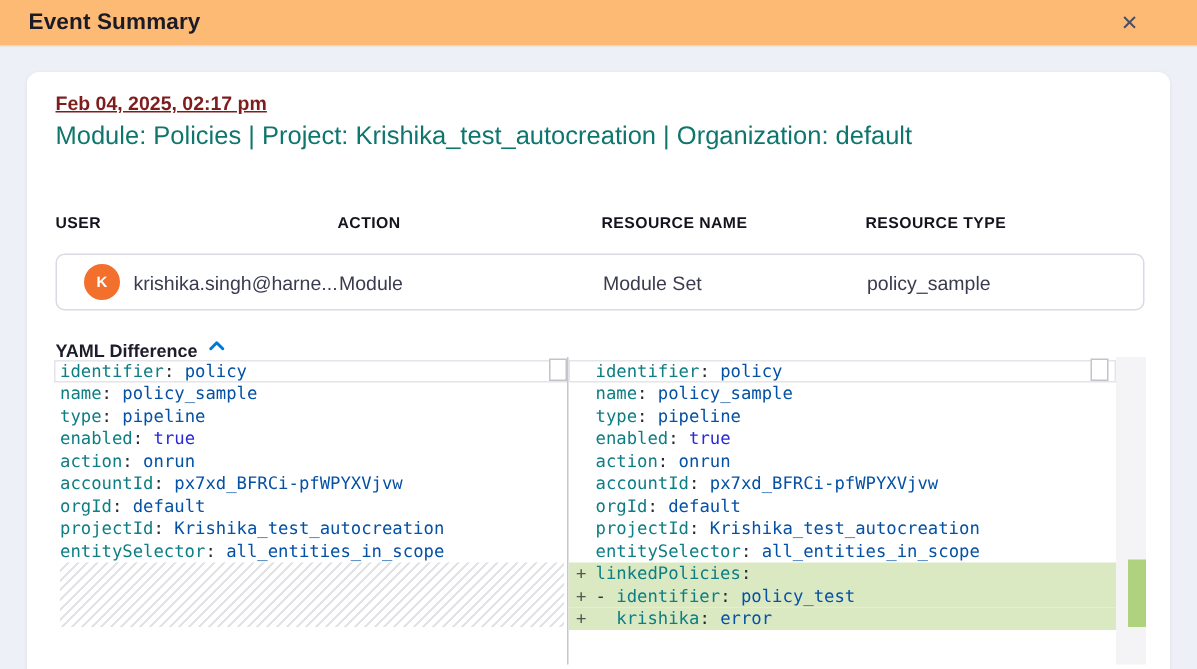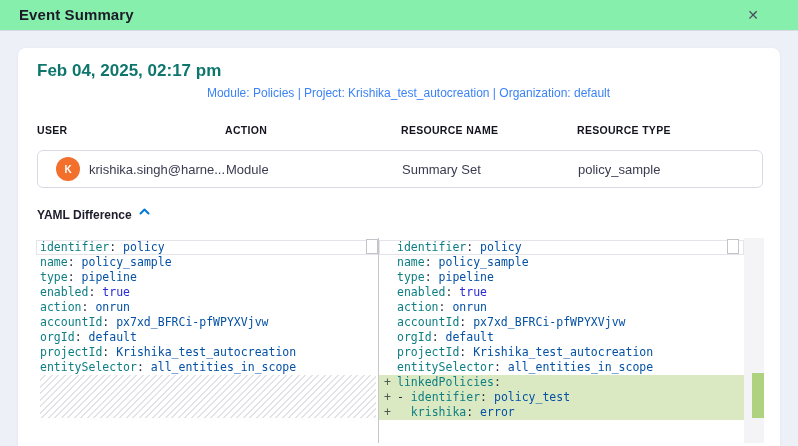--- a/index.html
+++ b/index.html
@@ -1,31 +1,31 @@
 <!DOCTYPE html>
 <html style="--page-bg: #eef0f8; --avatar: #f3702c; --code-key: #0d7e83; --code-val: #0451a5; --code-bool: #2929d6; --added-bg: #dbe9c3; --marker: #aed27d;"><head>
 <meta charset="utf-8">
 <style>
   * { margin:0; padding:0; box-sizing:border-box; }
   html,body { width:798px; height:446px; overflow:hidden; background:#eef0f8;
               font-family:"Liberation Sans", sans-serif; }
   
-  .topbar { position:relative; height:31px; background:#86efac; border-bottom:1px solid #d9dae3; }
+  .topbar { position:relative; height:31px; background:#fdba74; border-bottom:1px solid #d9dae3; }
   .topbar .title { position:absolute; left:19px; top:0; line-height:30px; font-size:15px;
                    font-weight:700; color:#1b1b28; letter-spacing:.1px; }
   .close-btn { position:absolute; right:33px; top:3px; width:24px; height:24px; border:none;
                background:transparent; cursor:pointer; font-size:14px; color:#4d4f60; line-height:24px; }
   
   .page { position:absolute; top:31px; left:0; right:0; bottom:0; background:var(--page-bg,#eef0f8); }
   .card { position:absolute; left:18px; top:17px; width:762px; height:420px; background:#fff;
           border-radius:8px 8px 0 0; box-shadow:0 1px 3px rgba(40,41,61,.07); overflow:hidden; }
-  .ts   { margin:13px 0 0 19px; font-size:17px; font-weight:700; color:#0f766e; }
-  .meta { margin:5px 0 0 19px; font-size:12px; color:#3b82f6;text-align:center; }
+  .ts   { margin:13px 0 0 19px; font-size:13px; font-weight:700; color:#7f1d1d;text-decoration:underline; }
+  .meta { margin:5px 0 0 19px; font-size:17px; color:#0f766e; }
   
-  .thead { display:grid; grid-template-columns:188px 176px 176px 1fr; margin:24px 17px 0 19px;
+  .thead { display:grid; grid-template-columns:188px 176px 176px 1fr; margin:42px 17px 0 19px;
            font-size:10.5px; font-weight:700; color:#14141f; letter-spacing:.3px; }
   .trow  { display:grid; grid-template-columns:188px 176px 176px 1fr; align-items:center;
            margin:14px 17px 0 19px; height:38px; border:1px solid #d9dae6; border-radius:6px;
            font-size:13px; color:#3a3b4f; background:#fff; }
   .user-cell { display:flex; align-items:center; padding-left:18px; }
   .avatar { width:24px; height:24px; border-radius:50%; background:var(--avatar,#f3702c);
             color:#fff; font-size:10px; font-weight:700; display:flex; align-items:center;
             justify-content:center; margin-right:9px; flex:0 0 auto; }
   
   .yaml-head { display:flex; align-items:flex-start; margin:20px 0 0 19px; }
@@ -81,21 +81,21 @@
     </div>
 
     <div class="trow">
       <div class="user-cell">
         <span class="avatar">
             <span>K</span>
           </span>
         <span>krishika.singh@harne...</span>
       </div>
       <div>Module</div>
-      <div>Summary Set</div>
+      <div>Module Set</div>
       <div>policy_sample</div>
     </div>
 
     <div class="yaml-head">
       <span class="yaml-label">YAML Difference</span>
       <span class="toggle">
         <svg width="11" height="7" viewBox="0 0 11 7">
           <polyline points="1.5,5.5 5.5,1.5 9.5,5.5" fill="none" stroke="#0278d5" stroke-width="2" stroke-linecap="round" stroke-linejoin="round"></polyline>
         </svg>
       </span>

